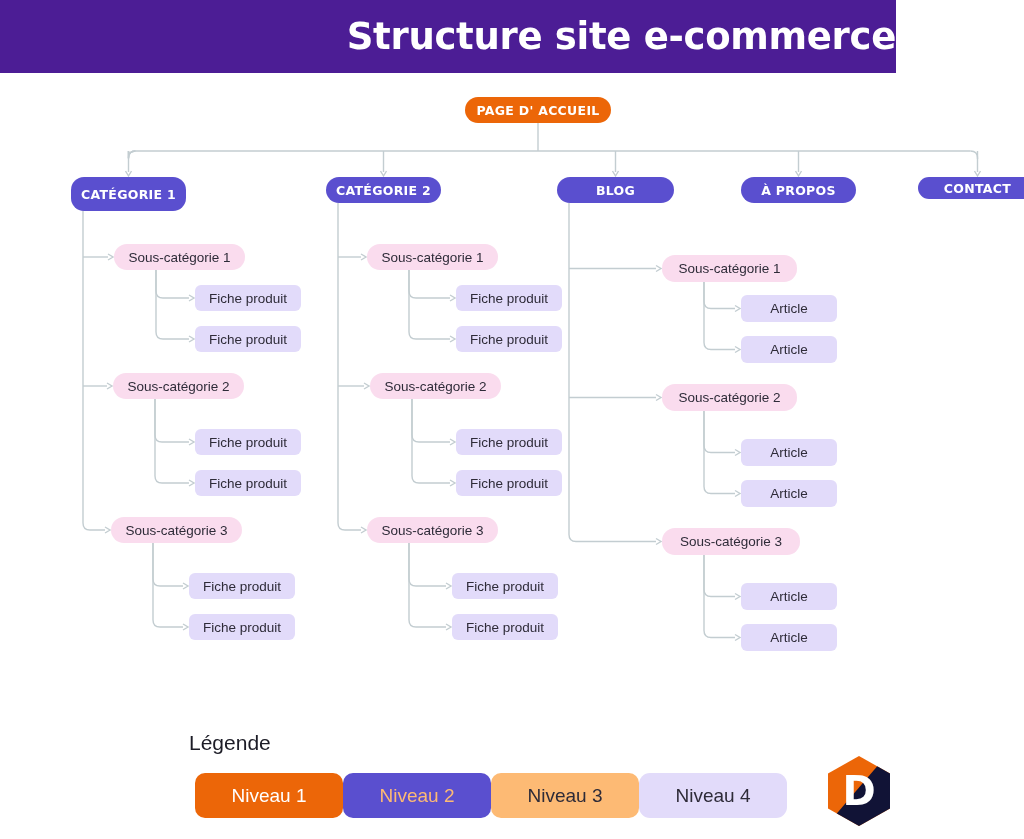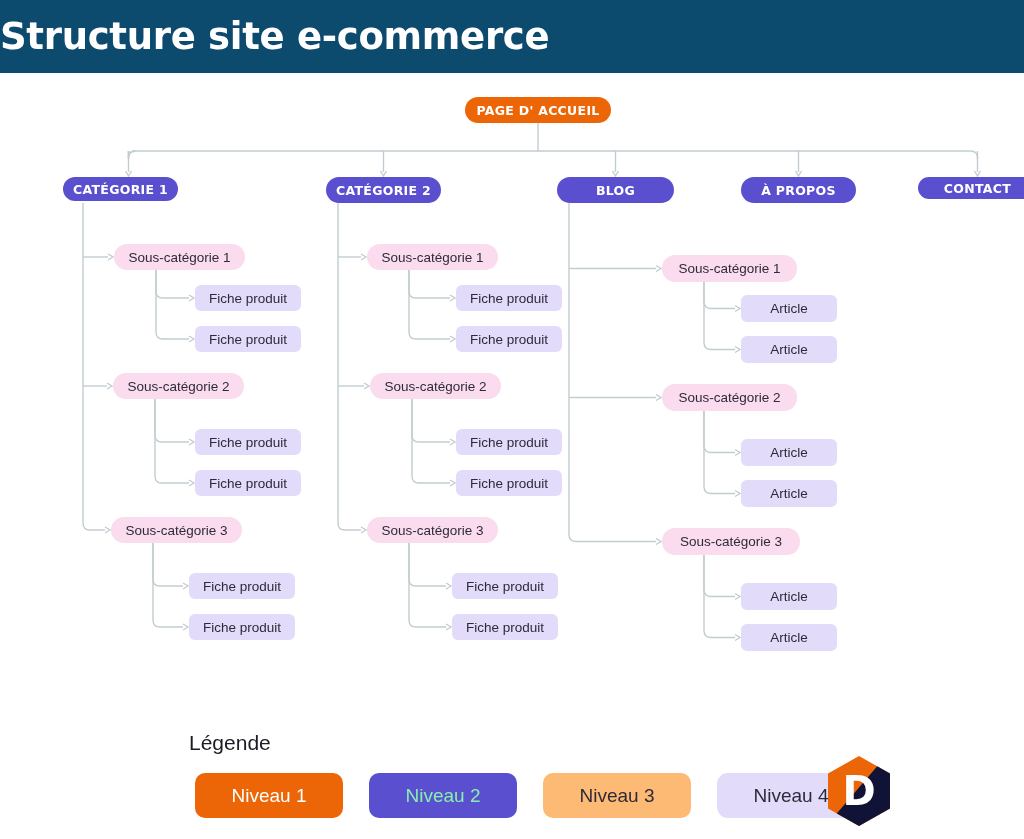--- a/index.html
+++ b/index.html
@@ -13,26 +13,26 @@
     font-family: "Liberation Sans", sans-serif;
     overflow: hidden;
     position: relative;
   }
 
   
   #header-bar {
     position: absolute;
     left: 0;
     top: 0;
-    width: 1024px;
+    width: 896px;
     height: 73px;
-    background: #0c4a6e;
+    background: #4c1d95;
     display: flex;
     align-items: center;
-    justify-content: flex-start;
+    justify-content: flex-end;
   }
   #page-title {
     color: #ffffff;
     font-size: 37px;
     font-weight: bold;
     letter-spacing: -0.3px;
     font-family: "DejaVu Sans", sans-serif;
   }
 
   
@@ -104,21 +104,21 @@
     left: 176px;
     top: 38px;
     font-size: 21px;
     color: #1c1c26;
   }
   #legend-swatches {
     position: absolute;
     left: 182px;
     top: 80px;
     display: flex;
-    gap: 26px;
+    gap: 0;
   }
   .legend-item {
     width: 148px;
     height: 45px;
     border-radius: 10px;
     display: flex;
     align-items: center;
     justify-content: center;
     font-size: 19px;
     box-sizing: border-box;
@@ -210,21 +210,21 @@
       <path d="M707,417.5 L712,420.5 L707,423.5" fill="none" stroke="#c3cdd1" stroke-width="1.4"></path>
       <path d="M676,482 L676,516.5 Q676,523.5 683,523.5 L707,523.5" fill="none" stroke="#c3cdd1" stroke-width="1.4"></path>
       <path d="M707,520.5 L712,523.5 L707,526.5" fill="none" stroke="#c3cdd1" stroke-width="1.4"></path>
       <path d="M676,482 L676,557.5 Q676,564.5 683,564.5 L707,564.5" fill="none" stroke="#c3cdd1" stroke-width="1.4"></path>
       <path d="M707,561.5 L712,564.5 L707,567.5" fill="none" stroke="#c3cdd1" stroke-width="1.4"></path>
     </svg>
   <div id="node-layer">
       <div class="node lvl1" style="left: 437px; top: 24px; width: 146px; height: 26px;">
         <span>PAGE D' ACCUEIL</span>
       </div>
-      <div class="node lvl2" style="left: 35px; top: 104px; width: 115px; height: 24px;">
+      <div class="node lvl2" style="left: 43px; top: 104px; width: 115px; height: 34px;">
         <span>CATÉGORIE 1</span>
       </div>
       <div class="node lvl2" style="left: 298px; top: 104px; width: 115px; height: 26px;">
         <span>CATÉGORIE 2</span>
       </div>
       <div class="node lvl2" style="left: 529px; top: 104px; width: 117px; height: 26px;">
         <span>BLOG</span>
       </div>
       <div class="node lvl2" style="left: 713px; top: 104px; width: 115px; height: 26px;">
         <span>À PROPOS</span>
@@ -313,21 +313,21 @@
       <div class="node lvl4" style="left: 713px; top: 551px; width: 96px; height: 27px;">
         <span>Article</span>
       </div>
     </div>
 </div>
 
 <div id="legend">
   <div id="legend-title">Légende</div>
   <div id="legend-swatches">
       <div class="legend-item" style="background: rgb(236, 102, 8); color: rgb(255, 255, 255);">Niveau 1</div>
-      <div class="legend-item" style="background: rgb(90, 79, 207); color: #86efac;">Niveau 2</div>
+      <div class="legend-item" style="background: rgb(90, 79, 207); color: #fdba74;">Niveau 2</div>
       <div class="legend-item" style="background: #fdba74; color: rgb(46, 43, 56);">Niveau 3</div>
       <div class="legend-item" style="background: rgb(226, 219, 250); color: rgb(46, 43, 56); border-radius: 11px;">Niveau 4</div>
     </div>
 </div>
 
 <div id="logo">
   <svg width="66" height="72" viewBox="0 0 66 72">
     <defs>
       <clipPath id="hexclip">
         <polygon points="33,1 64,18.5 64,53.5 33,71 2,53.5 2,18.5"></polygon>

